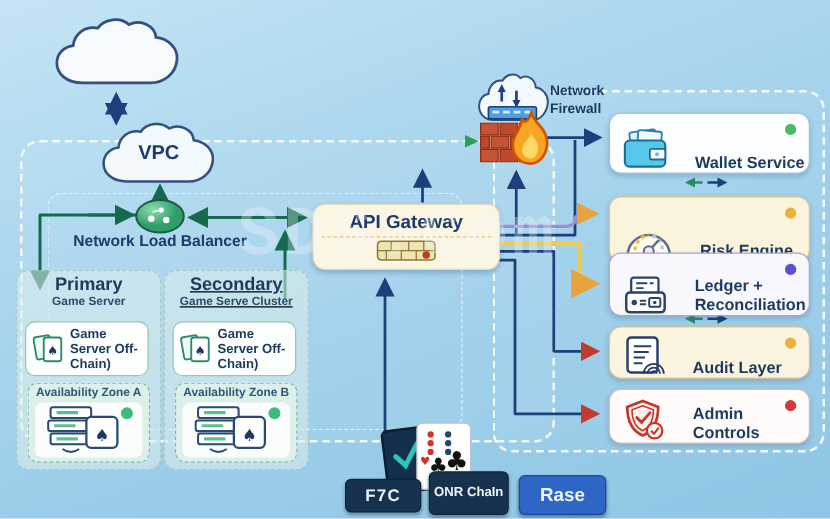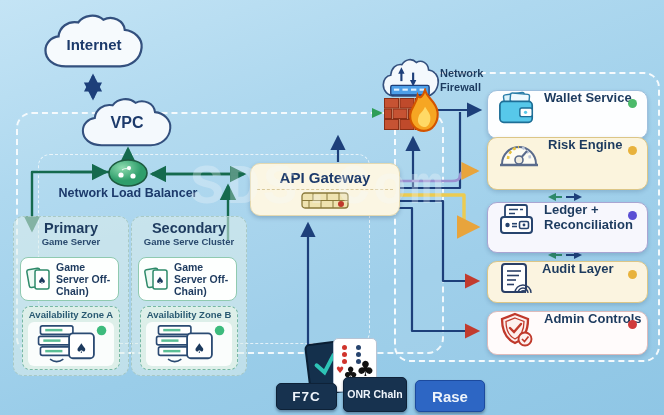--- a/index.html
+++ b/index.html
@@ -30,26 +30,26 @@
   .az-box .lbl{font-size:9.5px;font-weight:600;color:#2a5a72;margin-top:2px;}
   .az-inner{margin:2px auto 0;width:86px;height:44px;background:rgba(255,255,255,.85);border-radius:6px;}
   
   .gateway{left:250px;top:163px;width:150px;height:53px;background:#fbf6e3;border:1.5px solid #e4d9b0;
     border-radius:10px;box-shadow:0 2px 4px rgba(30,60,100,.25);text-align:center;box-sizing:border-box;}
   .gateway .title{font-size:15px;font-weight:700;color:#1c3a6b;margin-top:5px;}
   .gateway .divider{margin:3px 6px 2px;border-top:1px dashed #d8c89a;}
   
   .fw-label{left:440px;top:66px;width:60px;font-size:11px;font-weight:600;color:#1c3a5e;line-height:1.3;z-index:3;}
   
-  .svc{position:absolute;left:487px;width:161px;border-radius:10px;z-index:2;display:flex;align-items:flex-start;
-    box-shadow:0 2px 4px rgba(30,60,100,.2);box-sizing:border-box;padding-left:10px;gap:8px;}
+  .svc{position:absolute;left:487px;width:161px;border-radius:10px;z-index:2;display:flex;align-items:flex-end;
+    box-shadow:0 2px 4px rgba(30,60,100,.2);box-sizing:border-box;padding-left:10px;gap:20px;}
   .svc .lbl{font-size:13px;font-weight:600;color:#1c3a5e;line-height:1.15;}
   .dot{position:absolute;right:10px;top:8px;width:9px;height:9px;border-radius:50%;}
   .s-wallet{top:90px;height:49px;background:#fdfeff;border:1.6px solid #9fc0dd;}
-  .s-risk{top:137px;height:53px;background:#fbf4dd;border:1.6px solid #dcc687;}
+  .s-risk{top:157px;height:53px;background:#fbf4dd;border:1.6px solid #dcc687;}
   .s-ledger{top:202px;height:51px;background:#f7f7fd;border:1.6px solid #a9a5d2;}
   .s-audit{top:261px;height:42px;background:#fbf4e0;border:1.6px solid #dcc687;}
   .s-admin{top:311px;height:44px;background:#fffbfb;border:1.6px solid #debbbb;}
   .d-green{background:#4cba6a;} .d-yellow{background:#e8b23c;} .d-purple{background:#5b4fd4;} .d-red{background:#d03a3a;}
   
   .btn{position:absolute;z-index:5;display:flex;align-items:center;justify-content:center;
     color:#eef4fb;font-weight:700;border-radius:5px;box-shadow:0 2px 3px rgba(10,30,60,.4);cursor:pointer;margin-left:43px;}
   .b-dark{background:#17324f;border:1px solid #0e2238;}
   .b-fold{left:233px;top:383px;width:59px;height:25px;font-size:13.5px;letter-spacing:1px;}
   .b-chain{left:300px;top:377px;width:62px;height:33px;font-size:10.5px;text-align:center;line-height:1.2;}
@@ -143,21 +143,20 @@
           <polygon points="582,0 574,-4 574,4" fill="#1d3f7a"></polygon>
         </g>
     </g>
   </svg>
 
   <div class="abs watermark">SDS.Com</div>
 
   <svg class="node" style="left:38px;top:10px;" width="112" height="66" viewBox="0 0 120 66">
     <path d="M30,58 C16,58 8,50 8,41 C8,33 14,27 22,26 C23,16 32,9 43,11 C49,3 62,1 70,8 C80,3 92,9 93,19 C103,20 112,28 111,38 C110,50 100,58 88,58 Z" fill="#f6fafd" stroke="#33507e" stroke-width="2.4"></path>
   </svg>
-  <div class="cloud-label" style="left:38px;top:36px;width:112px;font-size:15px;">Internet</div>
 
   <svg class="node" style="left:70px;top:96px;" width="114" height="56" viewBox="0 0 120 66">
     <path d="M30,58 C16,58 8,50 8,41 C8,33 14,27 22,26 C23,16 32,9 43,11 C49,3 62,1 70,8 C80,3 92,9 93,19 C103,20 112,28 111,38 C110,50 100,58 88,58 Z" fill="#f4f9fd" stroke="#33507e" stroke-width="2.4"></path>
   </svg>
   <div class="cloud-label" style="left:70px;top:114px;width:114px;font-size:16px;">VPC</div>
 
   <svg class="node" style="left:107px;top:158px;" width="42" height="30">
     <ellipse cx="21" cy="15" rx="19" ry="13" fill="url(#nlbg)" stroke="#1d5a40" stroke-width="1.6"></ellipse>
     <circle cx="14" cy="17" r="2.6" fill="#fff"></circle>
       <circle cx="22" cy="10" r="2.1" fill="#fff"></circle>
@@ -191,21 +190,21 @@
             <line x1="15" y1="30.5" x2="33" y2="30.5" stroke="#5bbf95" stroke-width="2.6"></line>
           <rect x="40" y="12" width="26" height="26" rx="4" fill="#fff" stroke="#2a4a72" stroke-width="1.9"></rect>
           <text x="53" y="32" font-size="14" text-anchor="middle" fill="#1d3a5e" class="suit">♠</text>
           <circle cx="74" cy="9" r="5" fill="#3dbb7d"></circle>
           <path d="M20,39 q7,5 14,0" stroke="#2a4a72" stroke-width="1.6" fill="none"></path>
         </svg>
       </div>
     </div>
   </div>
 
-  <div class="cluster" style="left:131px;top:216px;">
+  <div class="cluster" style="left:131px;top:216px;text-decoration:underline;">
     <div class="title">Secondary</div>
     <div class="subtitle">Game Serve Cluster</div>
     <div class="srv-box">
       <svg width="26" height="26" viewBox="0 0 26 26">
         <g transform="rotate(-10 8 12)">
             <rect x="2" y="3" width="13" height="18" rx="2" fill="#eefaf4" stroke="#2e8a6a" stroke-width="1.5"></rect>
           </g>
         <rect x="9" y="4" width="14" height="19" rx="2" fill="#fff" stroke="#2e8a6a" stroke-width="1.5"></rect>
         <text x="16" y="18" font-size="10" text-anchor="middle" fill="#1d3a5e" class="suit">♠</text>
       </svg>

